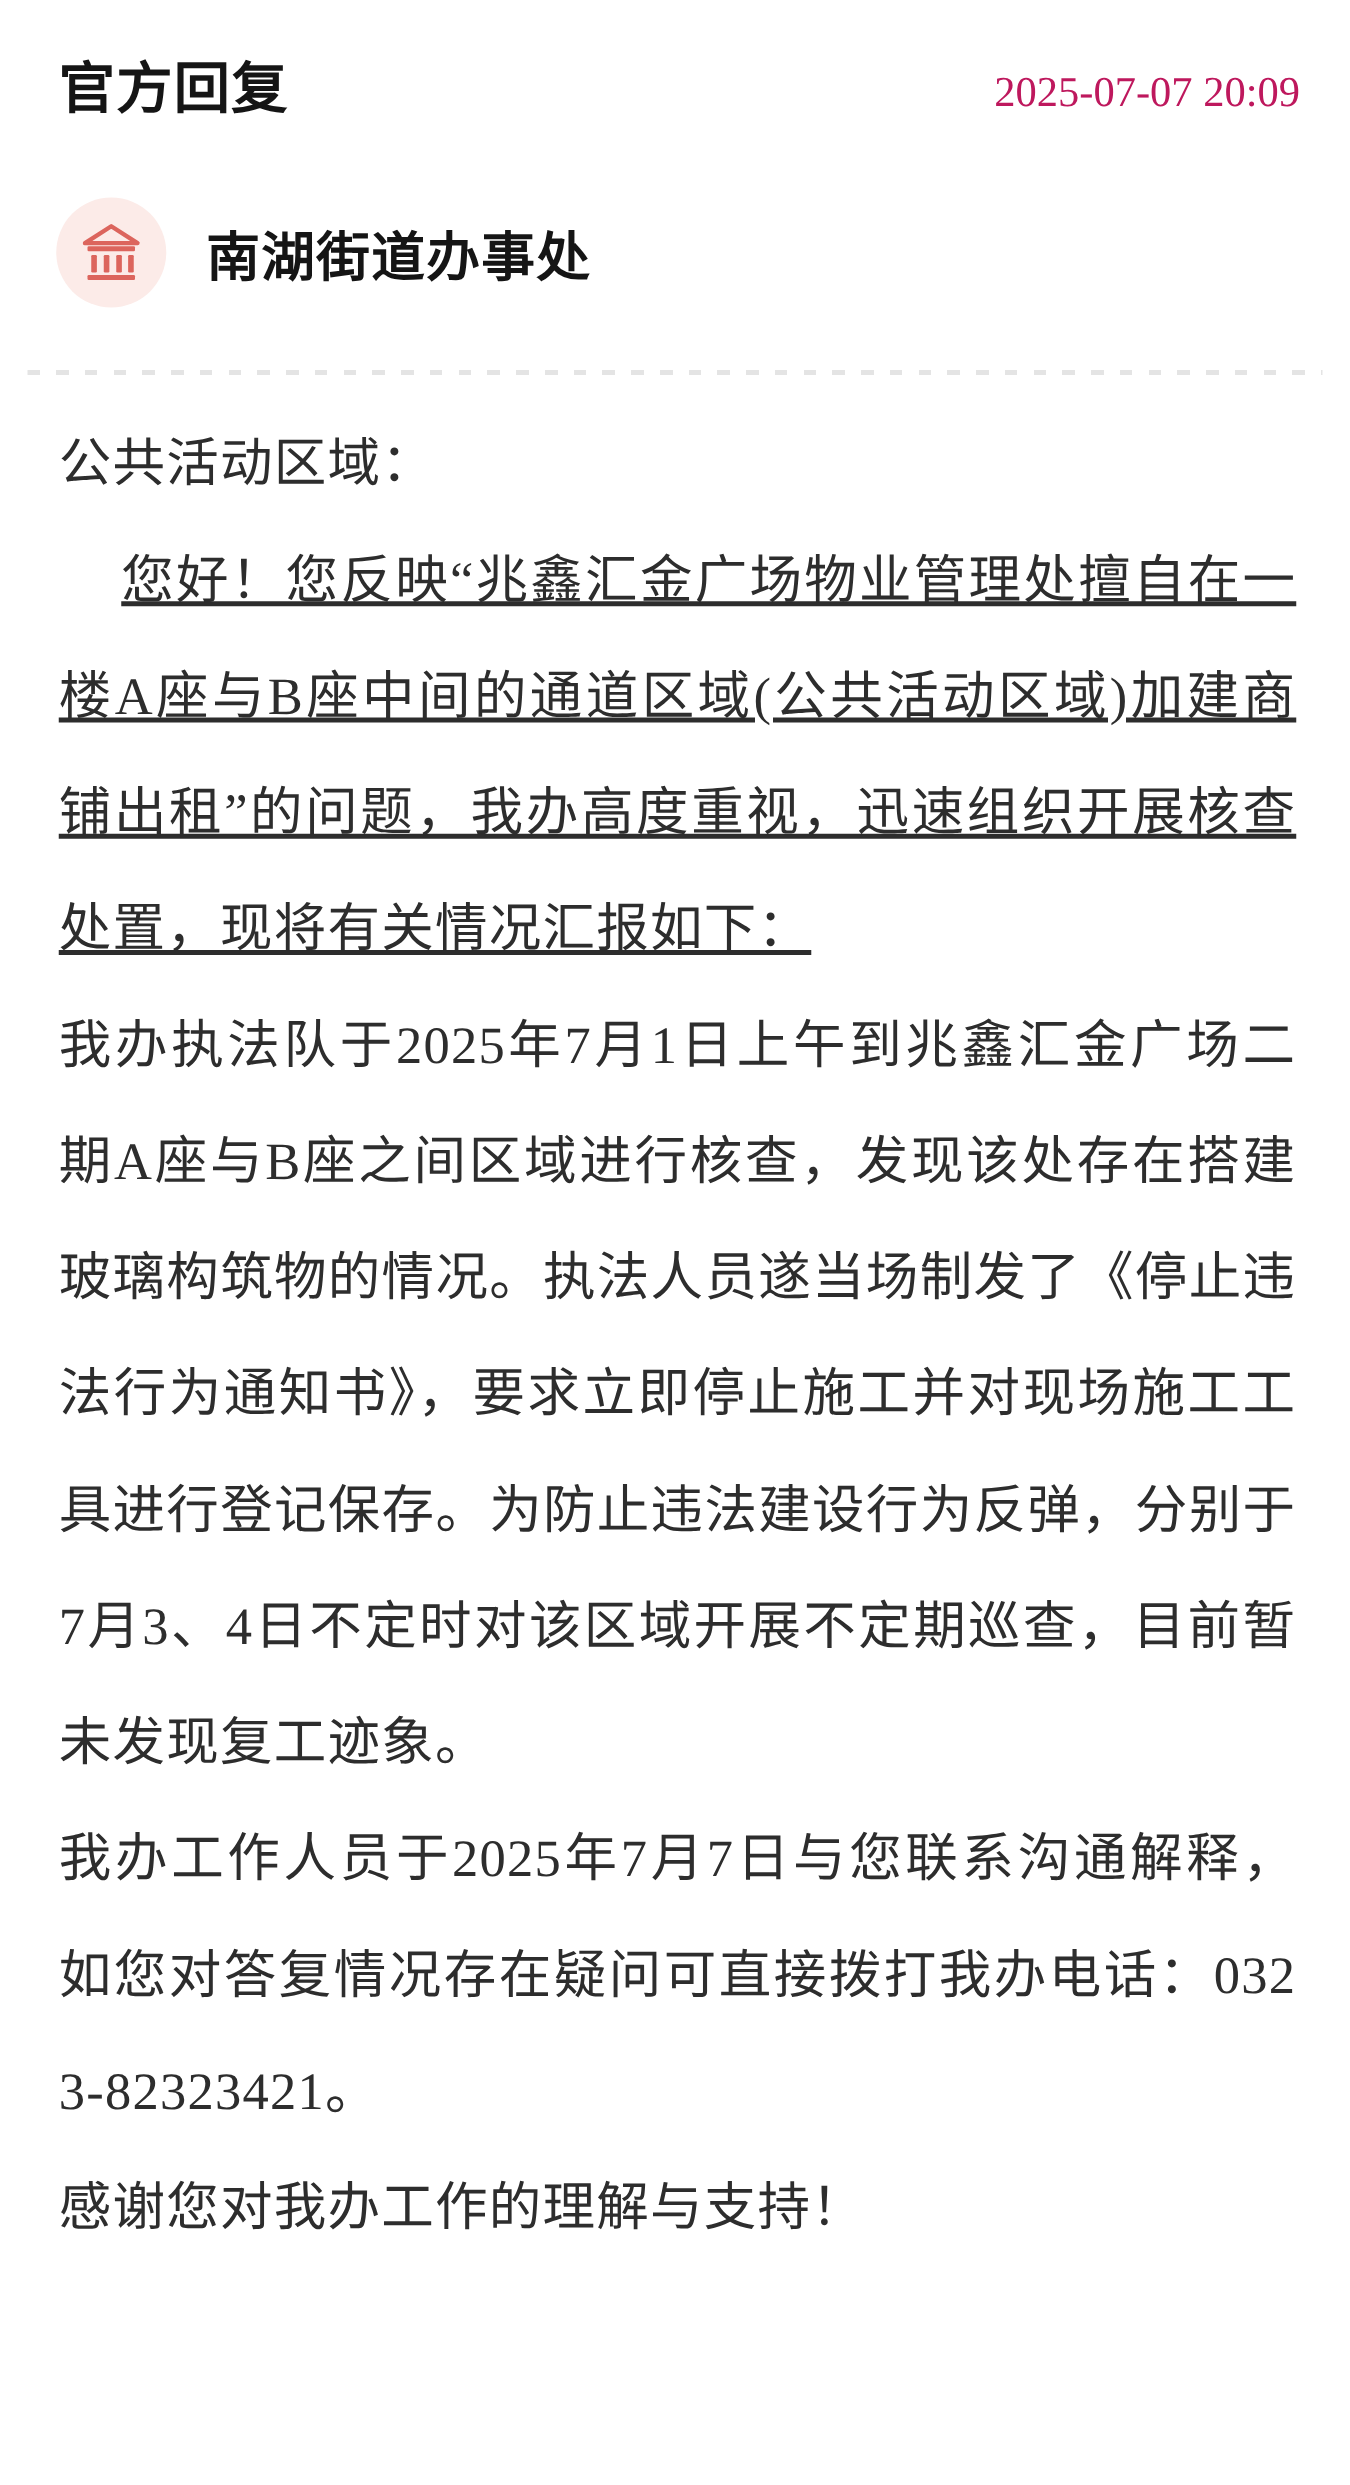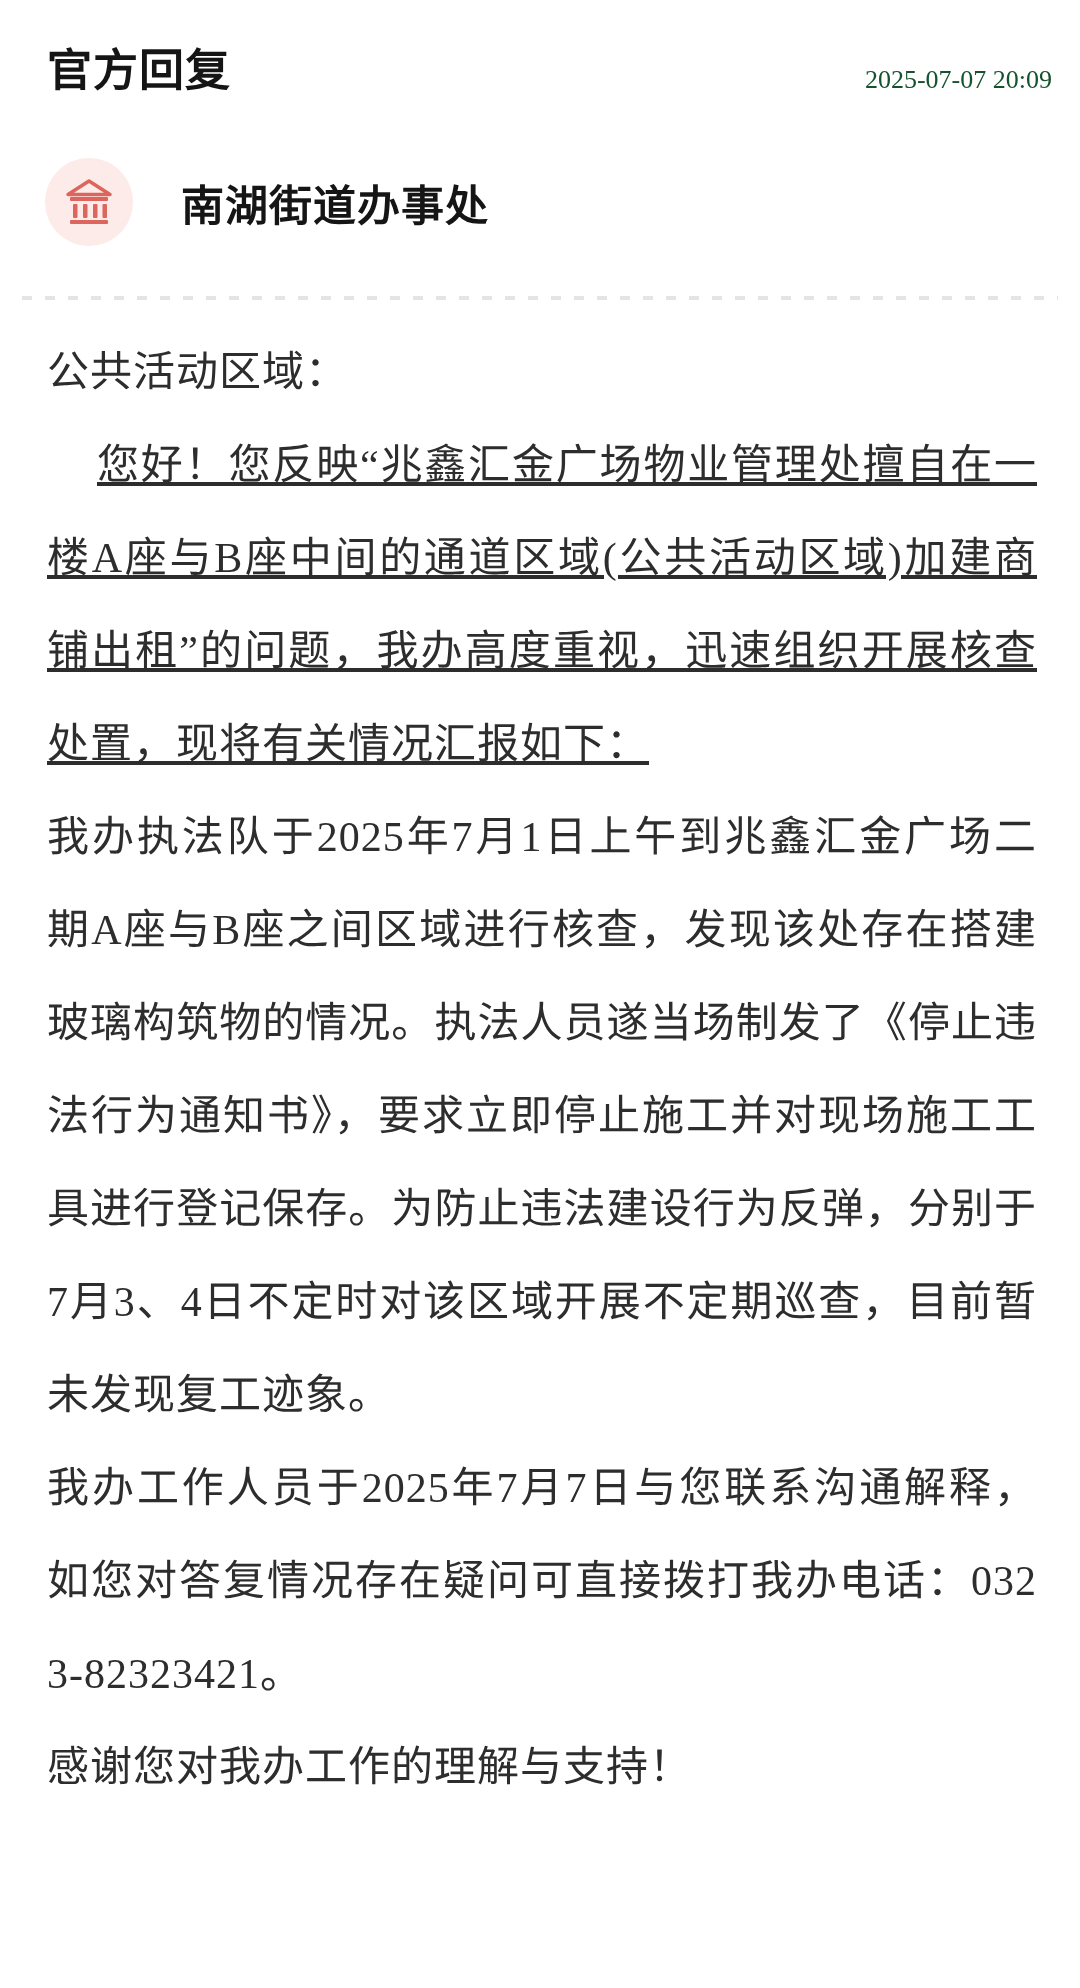--- a/index.html
+++ b/index.html
@@ -8,41 +8,41 @@
     min-height: 1988px;
     box-sizing: border-box;
     background: #ffffff;
     font-family: "Liberation Sans", "DejaVu Sans", sans-serif;
     overflow: hidden;
   }
   .header {
     display: flex;
     justify-content: space-between;
     align-items: flex-end;
-    padding: 46px 28px 0 47px;
+    padding: 46px 40px 0 47px;
   }
   .page-title {
     margin: 0;
     font-size: 45px;
     line-height: 1.1;
     font-weight: 700;
     color: #151515;
     letter-spacing: 1px;
   }
   .timestamp {
     font-family: "Liberation Serif", "DejaVu Serif", serif;
-    font-size: 26px;
-    color: #14532d;
+    font-size: 34px;
+    color: #be185d;
     line-height: 1.2;
     margin-left: 10px;
   }
   .agency {
     display: flex;
     align-items: center;
-    gap: 48px;
+    gap: 32px;
     padding: 62px 0 0 45px;
   }
   .avatar {
     flex: 0 0 auto;
     width: 88px;
     height: 88px;
     border-radius: 50%;
     background: #fcebe8;
     color: #dc655d;
     display: flex;

